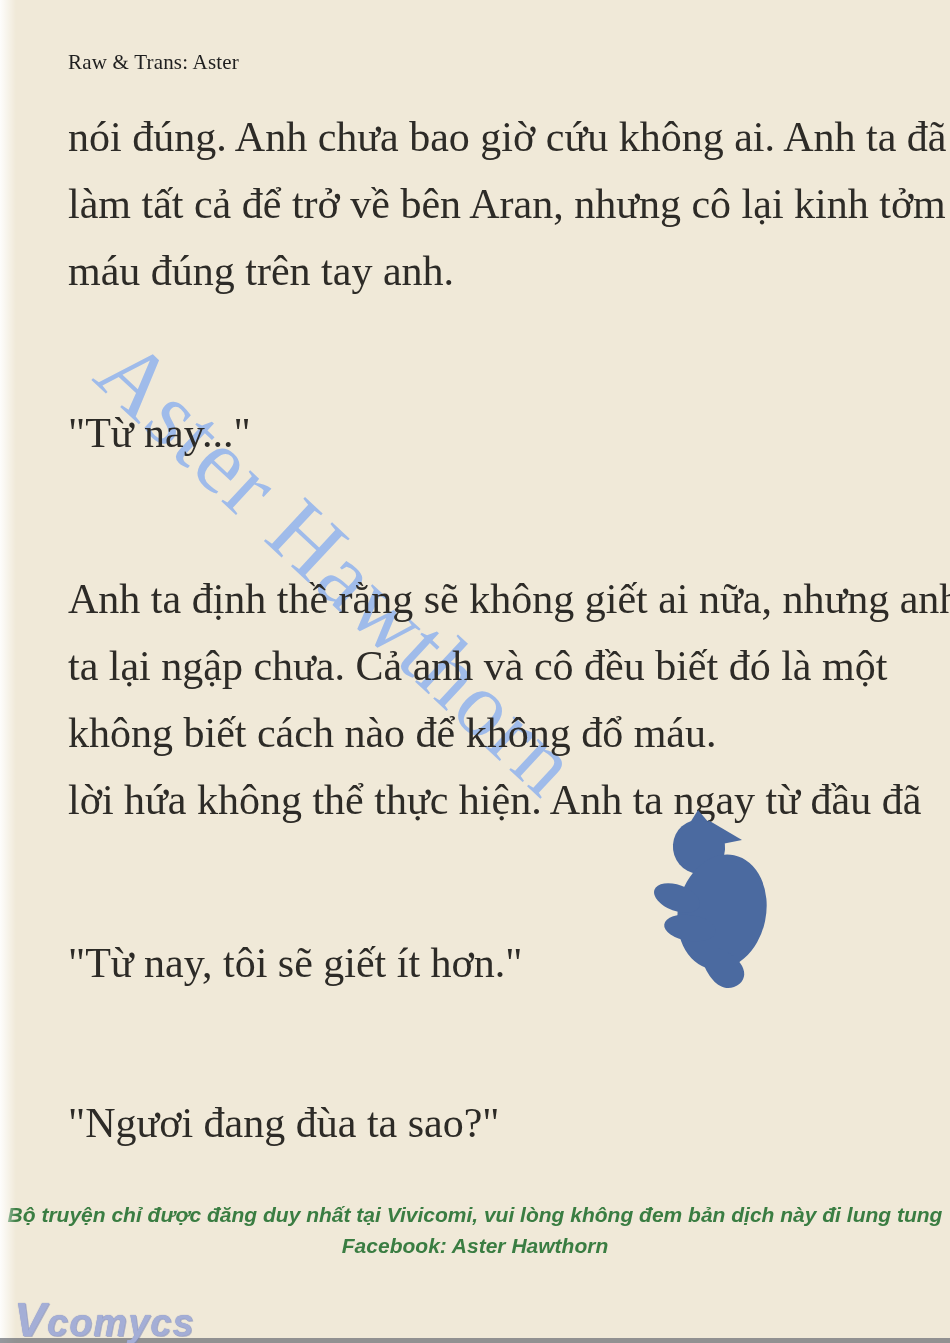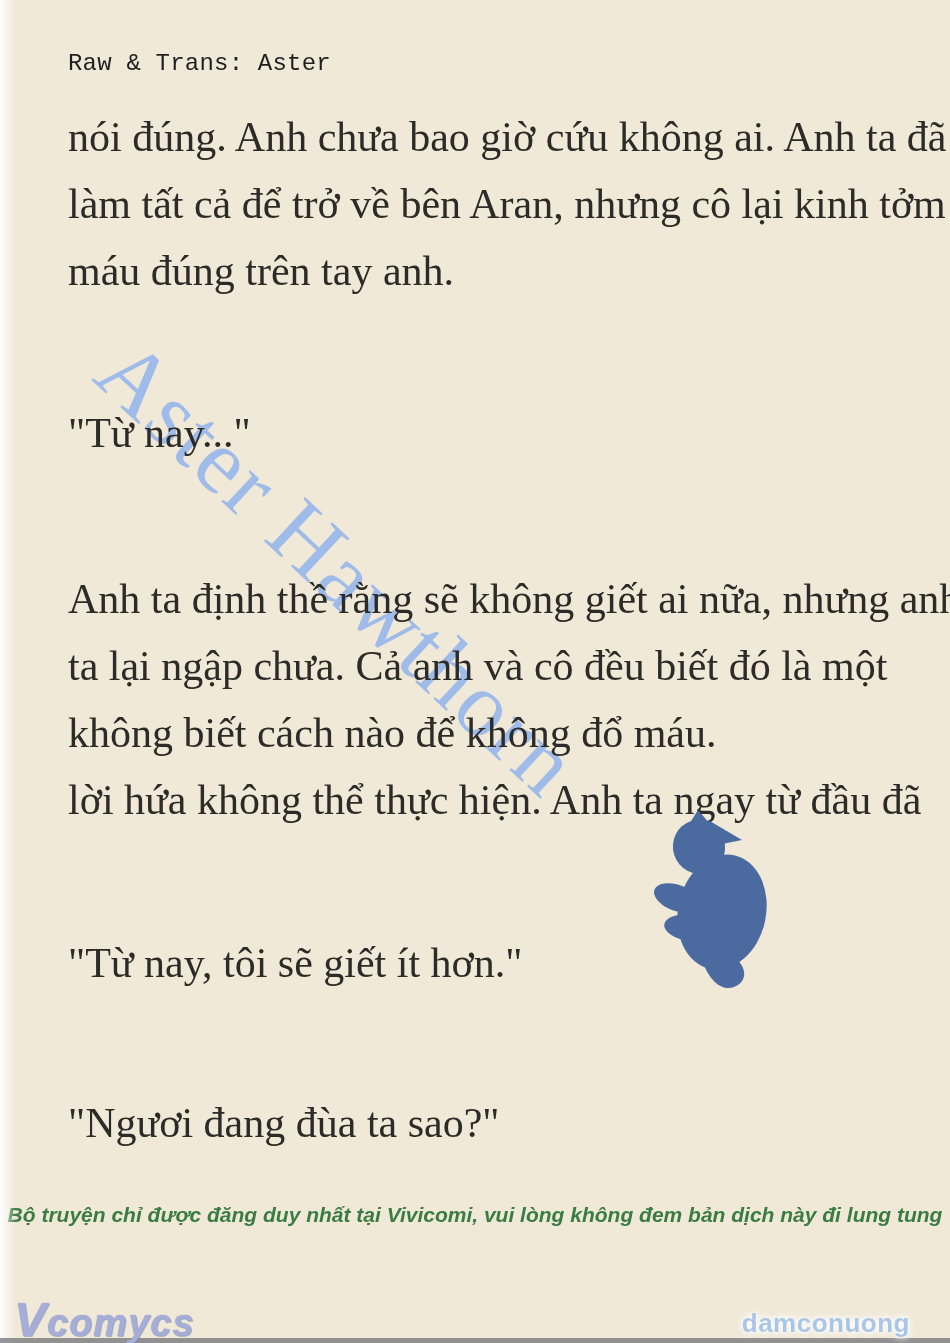--- a/index.html
+++ b/index.html
@@ -16,22 +16,22 @@
     background:linear-gradient(to right, rgba(255,255,255,.92), rgba(255,255,255,0));
     z-index:5;pointer-events:none;
   }
   
   .edge-bottom{
     position:absolute;left:0;bottom:0;width:100%;height:5px;
     background:#5d626c;opacity:.65;z-index:5;
   }
   .credit{
     position:absolute;left:68px;top:50px;
-    font-family:Liberation Mono, monospace;
-    font-size:24px;color:#1f1f1f;letter-spacing:.2px;
+    font-family:Liberation Serif, serif;
+    font-size:21px;color:#1f1f1f;letter-spacing:.2px;
     z-index:3;
   }
   .watermark{
     position:absolute;left:148px;top:318px;
     font-size:92px;color:#9fbbea;
     white-space:nowrap;
     transform:rotate(43deg);
     transform-origin:0 0;
     z-index:1;
     letter-spacing:2px;
@@ -118,21 +118,21 @@
         <ellipse cx="70" cy="102" rx="44" ry="58" transform="rotate(12 70 102)"></ellipse>
         <ellipse cx="25" cy="88" rx="24" ry="13" transform="rotate(20 25 88)"></ellipse>
         <ellipse cx="38" cy="118" rx="26" ry="13" transform="rotate(8 38 118)"></ellipse>
         <path d="M66,138 C94,148 100,170 82,177 C68,182 56,168 50,150 Z"></path>
       </g>
     </svg>
   </div>
 
   <div class="footer">
     <div>Bộ truyện chỉ được đăng duy nhất tại Vivicomi, vui lòng không đem bản dịch này đi lung tung</div>
+    <div>Facebook: Aster Hawthorn</div>
   </div>
 
   <div class="logo"><span class="cap">V</span><span>comycs</span></div>
 
-  <div class="site-tag">damconuong</div>
 
   <div class="edge-bottom"></div>
 
 </div>
 
 </body></html>

